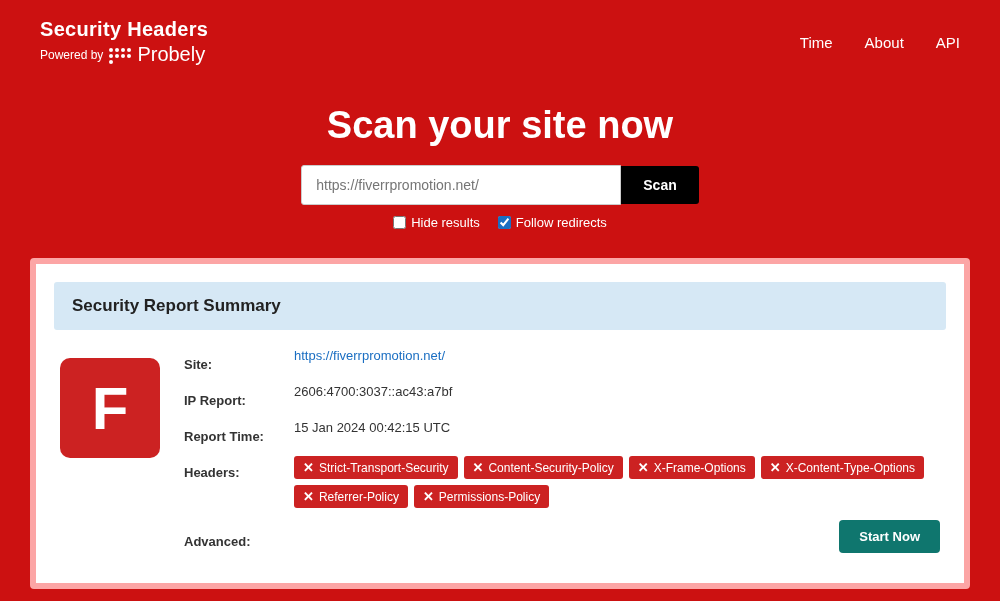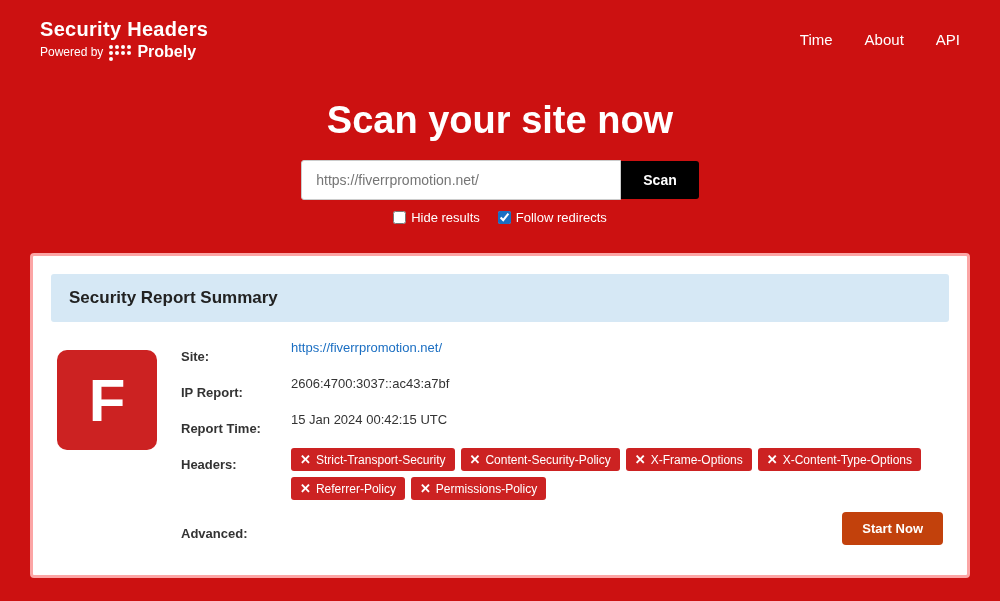--- a/index.html
+++ b/index.html
@@ -46,22 +46,22 @@
       gap: 2px;
     }
     .probely-dots span {
       width: 4px;
       height: 4px;
       background: #fff;
       border-radius: 50%;
       display: inline-block;
     }
     .probely-name {
-      font-size: 16px;
-      font-weight: bold;
+      font-size: 20px;
+      font-weight: normal;
       color: #fff;
     }
     .nav {
       display: flex;
       gap: 32px;
     }
     .nav a {
       color: #fff;
       text-decoration: none;
       font-size: 15px;
@@ -125,21 +125,21 @@
     .scan-options input[type="checkbox"] {
       accent-color: #1a6ec2;
     }
 
     
     .report-wrapper {
       background-color: #fff;
       margin: 18px 30px 20px;
       border-radius: 4px;
       padding: 18px;
-      border: 3px solid #fca5a5;
+      border: 6px solid #fca5a5;
     }
     .report-header {
       background-color: #d6e8f5;
       padding: 14px 18px;
       border-radius: 3px;
       margin-bottom: 18px;
     }
     .report-header h2 {
       font-size: 17px;
       font-weight: bold;
@@ -216,21 +216,21 @@
       display: flex;
       align-items: center;
       justify-content: space-between;
       margin-top: 8px;
     }
     .advanced-text {
       font-size: 13px;
       color: #555;
     }
     .start-now-btn {
-      background-color: #c2410c;
+      background-color: #0f766e;
       color: #fff;
       border: none;
       padding: 9px 20px;
       border-radius: 4px;
       font-size: 13px;
       font-weight: bold;
       cursor: pointer;
     }
   </style>
 </head>

